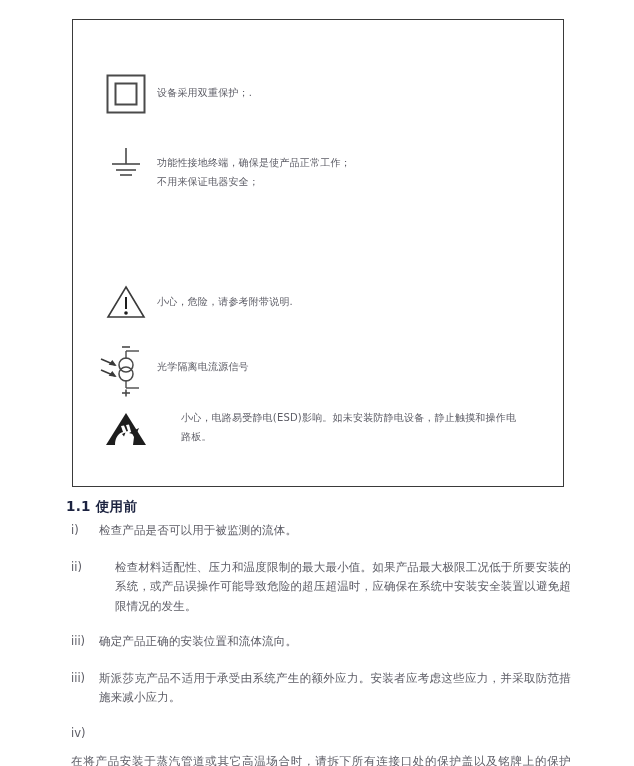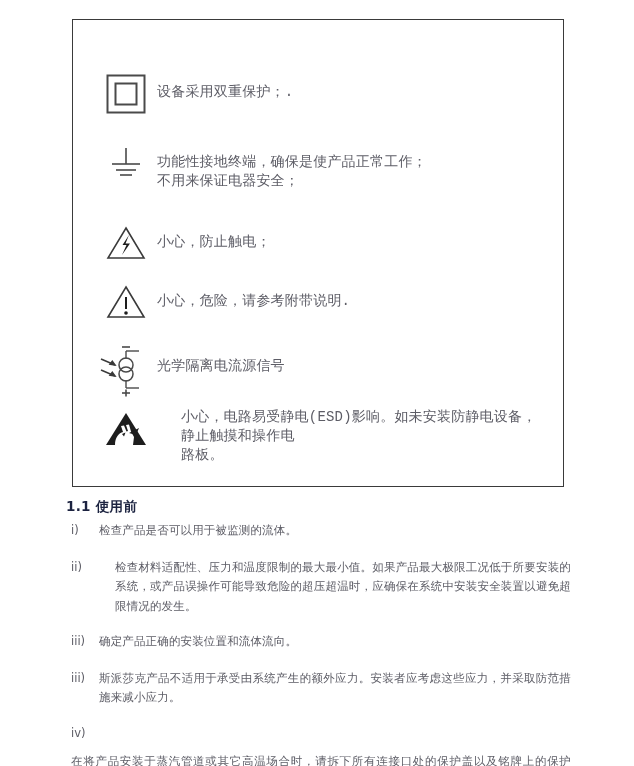--- a/index.html
+++ b/index.html
@@ -39,26 +39,25 @@
   }
   .sym-cell {
     width: 62px;
     flex: 0 0 62px;
     display: flex;
     justify-content: center;
     align-items: flex-start;
     padding-top: 1px;
   }
   .sym-text {
-    font-size: 14px;
+    font-size: 10px;
     line-height: 19px;
     color: #5d5d66;
     letter-spacing: 0.2px;
     padding-top: 2px;
-    font-family: Liberation Mono, monospace;
   }
   .sym-text .l2 { display: block; }
 
   
   .row-0 { top: 52px; }
   .row-1 { top: 121px; justify-content: flex-end; }
   .row-2 { top: 202px; }
   .row-3 { top: 261px; justify-content: space-between; }
   .row-4 { top: 321px; }
   .row-5 { top: 386px; gap: 24px; }
@@ -143,31 +142,20 @@
           <line x1="11" y1="28" x2="31" y2="28" stroke="#4a4a4a" stroke-width="1.6"></line>
           <line x1="15" y1="33" x2="27" y2="33" stroke="#4a4a4a" stroke-width="1.6"></line>
         </svg>
       </div>
       <div class="sym-text">
         <span class="l2">功能性接地终端，确保是使产品正常工作；</span>
         <span class="l2">不用来保证电器安全；</span>
       </div>
     </div>
 
-    <div class="symbol-row row-2">
-      <div class="sym-cell">
-        <svg class="sym-svg" width="42" height="40" viewBox="0 0 42 40">
-          <path d="M21 5 L39 35 L3 35 Z" fill="none" stroke="#3a3a3a" stroke-width="1.6" stroke-linejoin="miter"></path>
-          <path d="M24 12 L17.5 22 L21.5 22 L17 32 L25 20.5 L20.5 20.5 Z" fill="#1d1d1d"></path>
-        </svg>
-      </div>
-      <div class="sym-text">
-        <span>小心，防止触电；</span>
-      </div>
-    </div>
 
     <div class="symbol-row row-3">
       <div class="sym-cell">
         <svg class="sym-svg" width="42" height="40" viewBox="0 0 42 40">
           <path d="M21 5 L39 35 L3 35 Z" fill="none" stroke="#3a3a3a" stroke-width="1.6" stroke-linejoin="miter"></path>
           <line x1="21" y1="15" x2="21" y2="27" stroke="#1d1d1d" stroke-width="2"></line>
           <circle cx="21" cy="31" r="1.8" fill="#1d1d1d"></circle>
         </svg>
       </div>
       <div class="sym-text">

